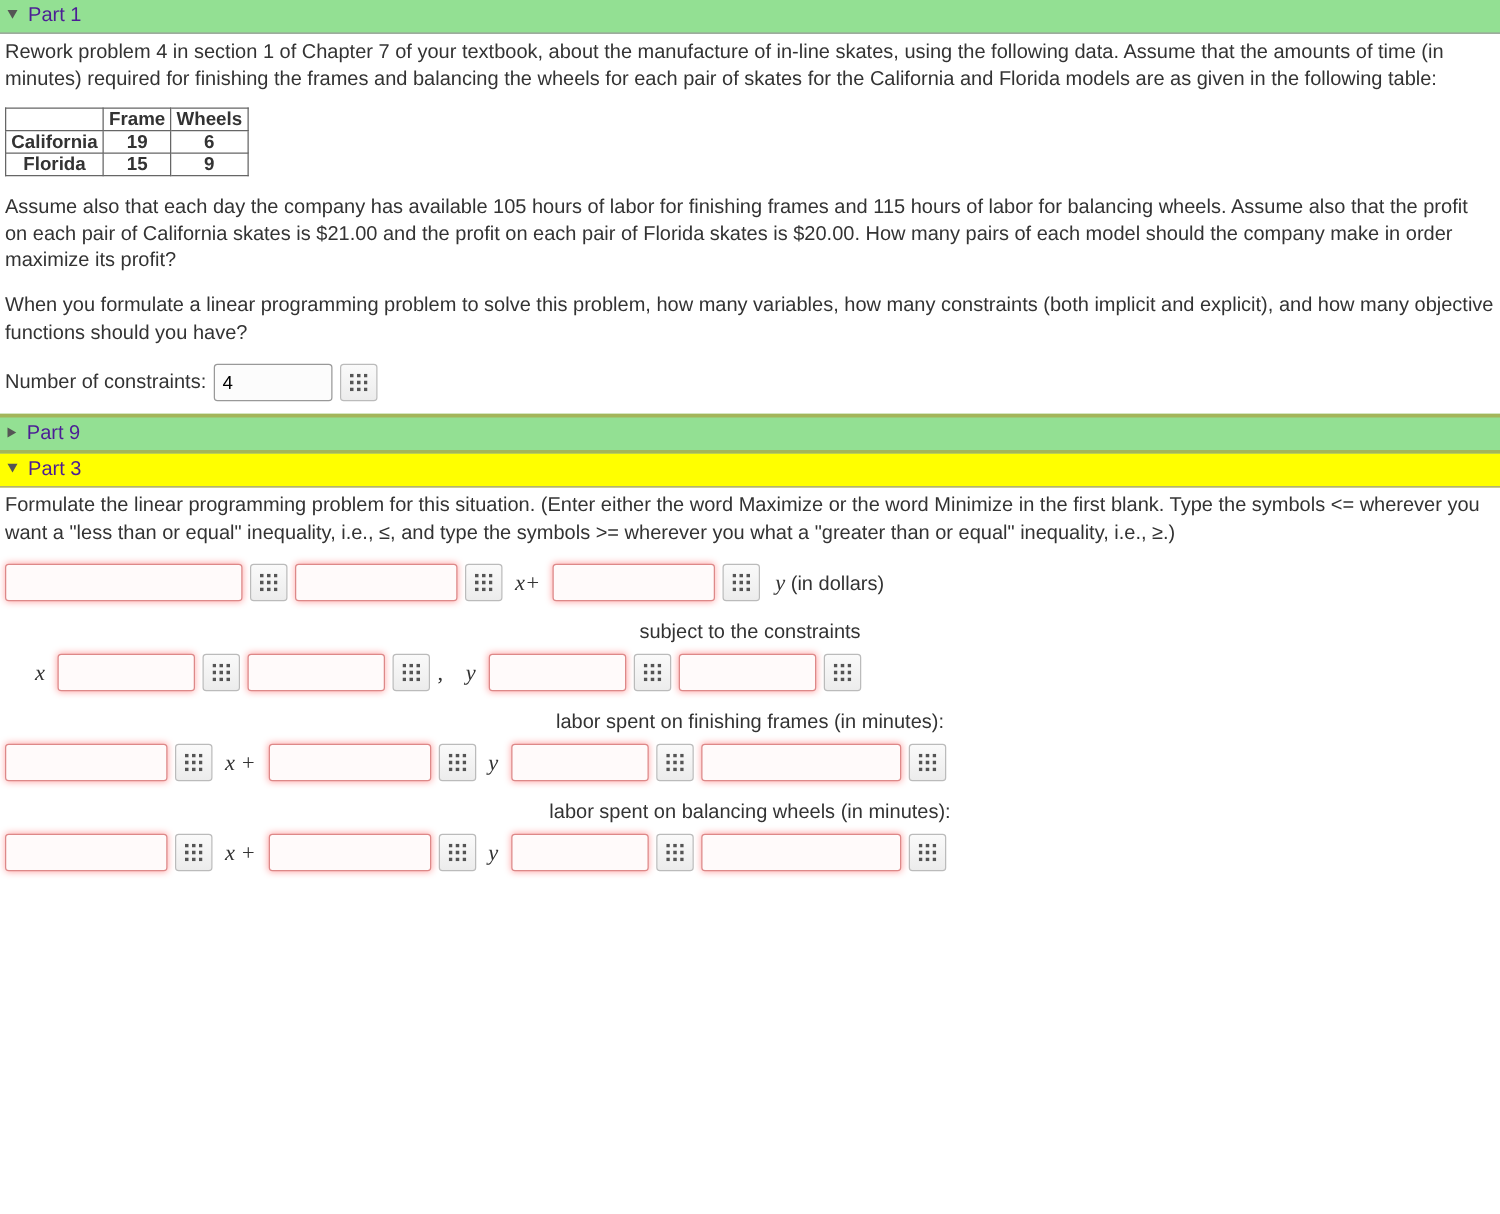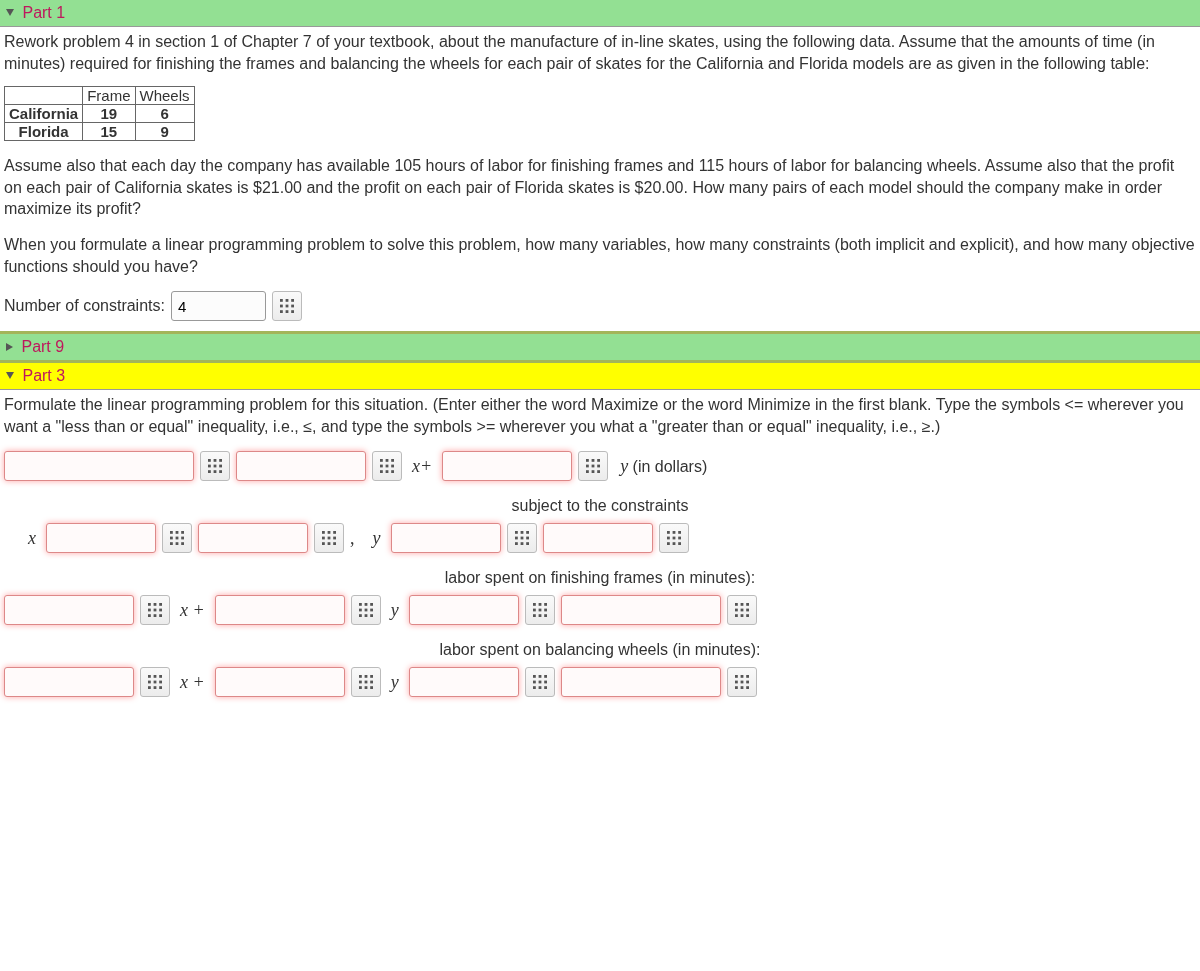--- a/index.html
+++ b/index.html
@@ -7,21 +7,21 @@
     margin: 0;
     font-family: Arial, Helvetica, sans-serif;
     font-size: 16px;
     color: #333;
     background: #fff;
   }
   .part-header {
     padding: 4px 6px;
     border-bottom: 1px solid #999;
     font-size: 16px;
-    color: #be185d;
+    color: #4c1d95;
     cursor: pointer;
   }
   .green-bg { background: #93e093; }
   .yellow-bg { background: #ffff00; }
   .olive-border { border-bottom: 3px solid #a3b55a; }
   .triangle {
     display: inline-block;
     width: 0;
     height: 0;
     border-left: 4px solid transparent;
@@ -54,21 +54,21 @@
   table.data th, table.data td {
     border: 1px solid #666;
     padding: 0 4px;
 
 
 id;
     text-align: center;
     font-weight: bold;
     font-size: 15px;
   }
-  table.data th { font-weight: normal; }
+  table.data th { font-weight: bold; }
   .para { line-height: 1.35; margin-bottom: 14px; }
   .inline-row {
     margin: 6px 0;
     display: flex;
     align-items: center;
     flex-wrap: wrap;
     gap: 6px;
   }
   .ans-input {
     height: 30px;

